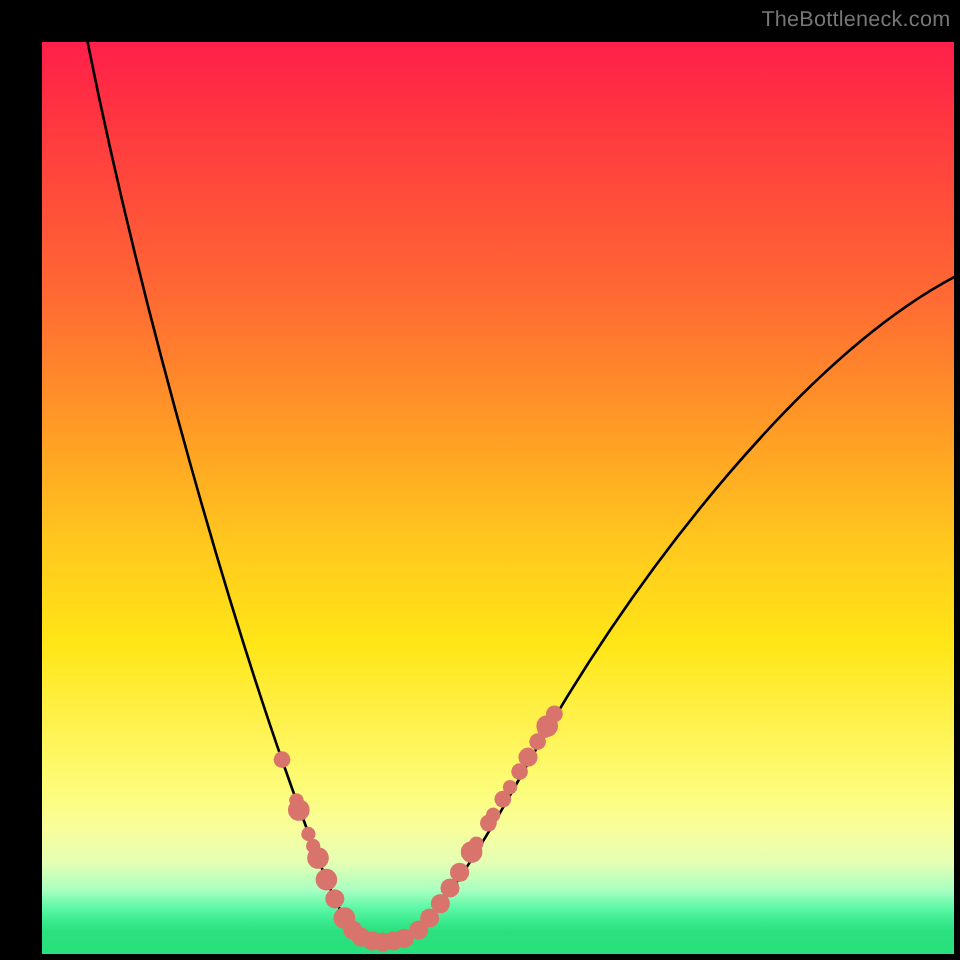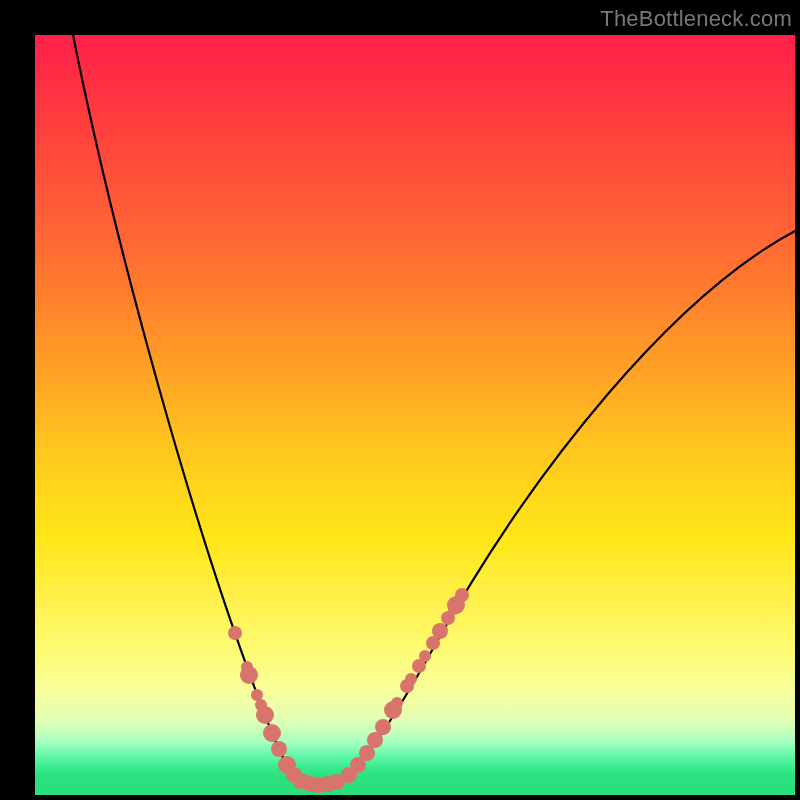--- a/index.html
+++ b/index.html
@@ -43,21 +43,21 @@
       #38e98d 96.5%,
       #2ce07f 97.5%,
       #28e07d 100%
     );
   }
   .watermark {
     position: absolute;
     top: 6px;
     right: 8px;
     color: #777;
-    font-size: 22px;
+    font-size: 18px;
     font-weight: 500;
     letter-spacing: 0.2px;
     user-select: none;
   }
   svg.curve-layer {
     position: absolute;
     left: 0;
     top: 0;
     width: 760px;
     height: 760px;

